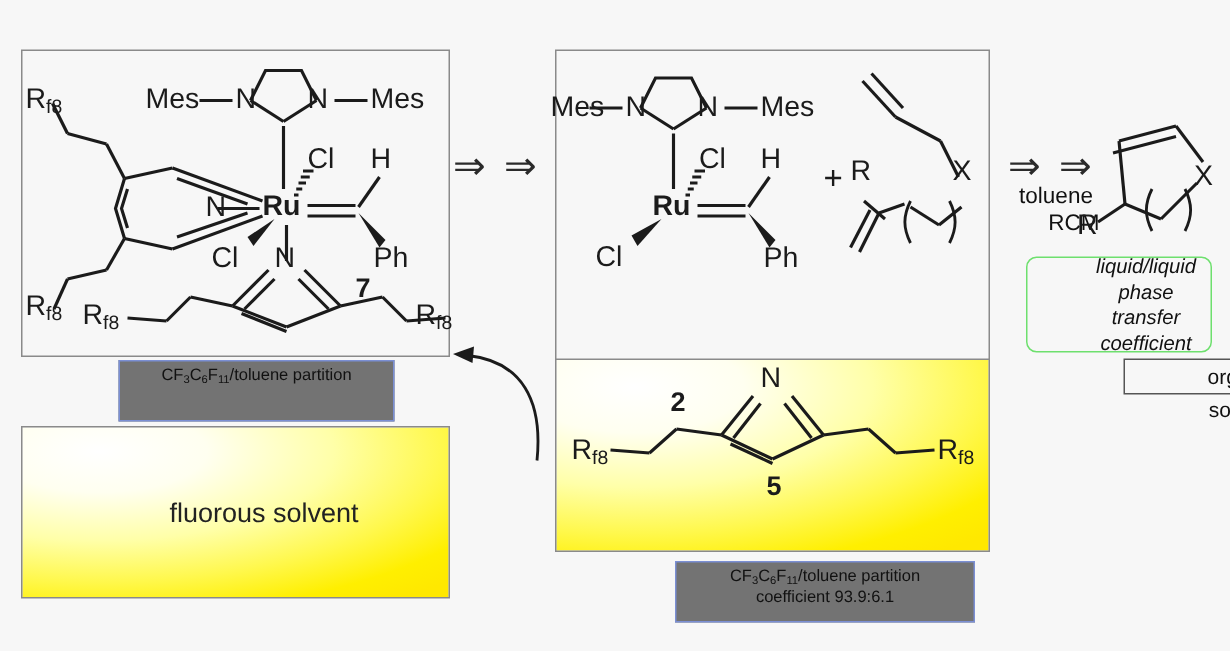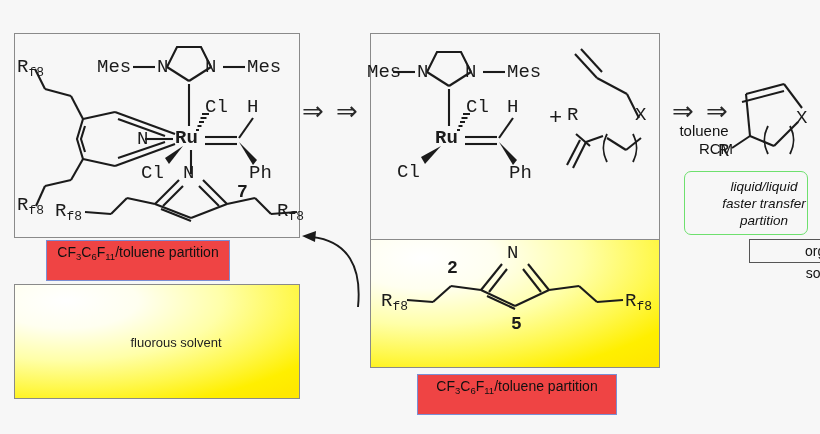--- a/index.html
+++ b/index.html
@@ -39,58 +39,59 @@
   .callout{
     position:absolute;
     box-sizing:border-box;
     text-align:center;
     line-height:1.18;
     color:#111;
     padding-left:36px;
   }
   .callout.blue{
     border:1.5px solid #7b8fd4;
-    background:#ef4444;
-    font-size:14px;
+    background:#737373;
+    font-size:11px;
     padding:3px 6px;
+    margin-left:33px;
   }
   #partition-left{left:46px;top:240px;width:184px;height:41px;}
   #partition-mid{left:417px;top:374px;width:200px;height:41px;}
 
   #organic-solvent-box{
     left:378px;top:205px;width:122px;height:24px;
     border:1.5px solid #555;
     background:#f7f7f7;
     font-size:14px;
     line-height:22px;
     text-align:center;
   }
   #fluorous-label-left{
     left:0;top:0;width:286px;height:115px;
     display:flex;align-items:center;justify-content:center;
-    font-size:13px;color:#222;
+    font-size:18px;color:#222;
   }
   #activation-box{
     left:684px;top:171px;width:124px;height:64px;
     border:1.6px solid #6ee06e;
     border-radius:7px;
     background:#f7f7f7;
     font-style:italic;
     font-size:13.5px;
     display:flex;flex-direction:column;align-items:center;justify-content:center;
     color:#111;line-height:1.26;
   }
 
   
   .atom{
     position:absolute;
     font-size:19px;
     color:#1b1b1b;
     white-space:nowrap;
-    font-family:Liberation Mono, monospace;
+    font-family:Liberation Sans, sans-serif;
   }
   .atom.bold{font-weight:bold;font-size:18px;}
   .sub{font-size:0.68em;vertical-align:-0.28em;}
   .arrowsym{
     position:absolute;
     font-size:26px;color:#2a2a2a;letter-spacing:2px;white-space:nowrap;
     font-family:"DejaVu Sans", sans-serif;
   }
   .plain-label{
     position:absolute;font-size:15px;color:#111;text-align:center;white-space:nowrap;
@@ -292,20 +293,21 @@
     <span class="atom abs" style="left:136px;top:2px;">N</span>
     <span class="atom abs bold" style="left:76px;top:18px;">2</span>
     <span class="atom abs bold" style="left:140px;top:74px;">5</span>
     <span class="atom abs" style="left:10px;top:50px;"><span>R</span><span class="sub">f8</span></span>
     <span class="atom abs" style="left:254px;top:50px;"><span>R</span><span class="sub">f8</span></span>
 
   </div>
 
   <div class="callout blue" id="partition-mid">
     <div>CF<span class="sub">3</span>C<span class="sub">6</span>F<span class="sub">11</span>/toluene partition</div>
+    <div>coefficient 93.9:6.1</div>
   </div>
 
   <span class="arrowsym" style="left:672px;top:96px;">⇒ ⇒</span>
   <div class="plain-label" style="left:672px;top:122px;width:64px;">toluene</div>
   <div class="plain-label" style="left:684px;top:140px;width:64px;">RCM</div>
 
   <svg class="abs" style="left:726px;top:72px;" width="90" height="95">
 
     <path class="bond" d="M20,22 L58,12"></path>
     <path class="bond" d="M16,30 L58,19"></path>
@@ -317,17 +319,17 @@
     <path class="bond-thin" d="M42,54 C37,64 37,72 42,82" stroke-width="2"></path>
     <path class="bond-thin" d="M64,54 C69,64 69,72 64,82" stroke-width="2"></path>
 
     <path class="bond" d="M24,64 L6,76"></path>
   </svg>
   <span class="atom abs" style="left:718px;top:140px;">R</span>
   <span class="atom abs" style="left:796px;top:107px;">X</span>
 
   <div class="callout" id="activation-box">
     <div>liquid/liquid</div>
-    <div>faster transfer</div>
-    <div>partition</div>
+    <div>phase transfer</div>
+    <div>coefficient</div>
   </div>
 
 </div>
 
 </body></html>

